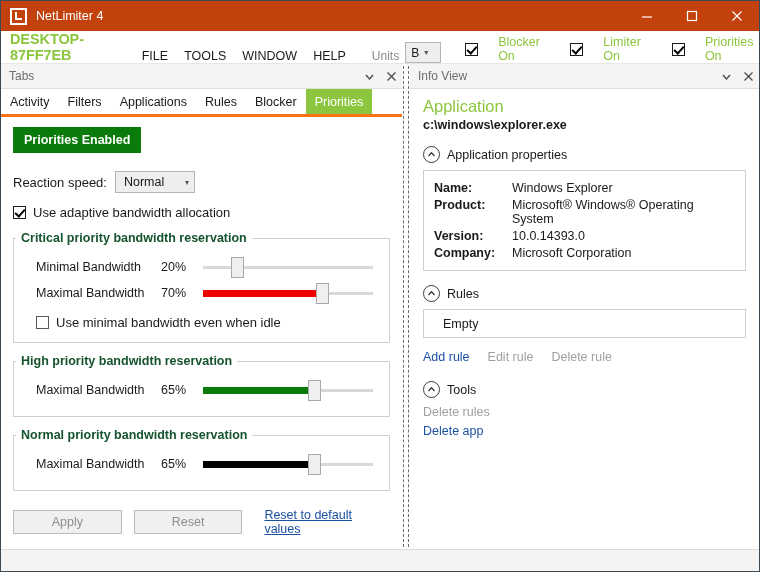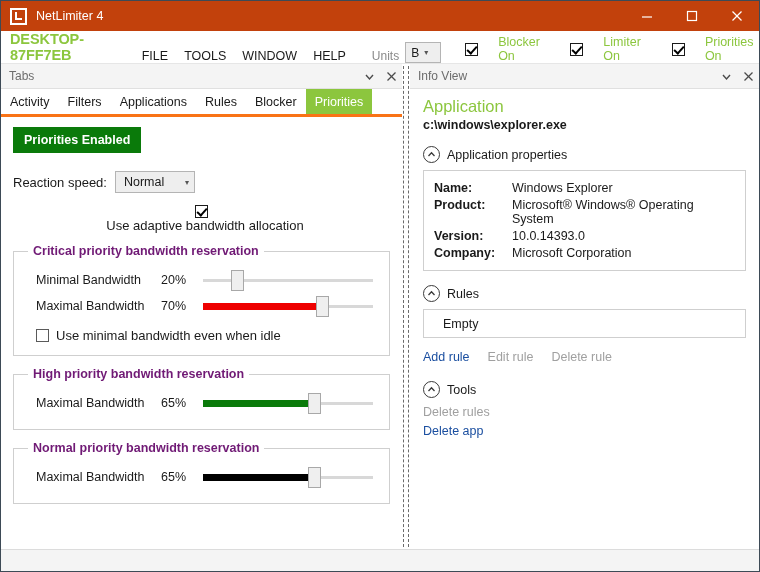--- a/index.html
+++ b/index.html
@@ -230,38 +230,37 @@
     font-size: 12.5px;
     color: #1a1a1a;
     min-width: 80px;
   }
   .dd .caret { margin-left: auto; padding-left: 8px; color: #555; font-size: 8px; }
 
   .row-adaptive {
     display: flex;
     align-items: center;
     margin-top: 12px;
-    flex-direction: column;
   }
   .row-adaptive .lbl { margin-left: 7px; }
 
   
   .group {
     border: 1px solid #cfcfcf;
     margin-top: 18px;
     padding: 14px 10px 12px 10px;
     position: relative;
   }
   .group > .group-title {
     position: absolute;
     top: -8px;
-    left: 14px;
+    left: 2px;
     background: #ffffff;
     padding: 0 5px;
-    color: #701a75;
+    color: #14532d;
     font-weight: bold;
     font-size: 12.5px;
     white-space: nowrap;
   }
   .slider-row {
     display: flex;
     align-items: center;
     height: 24px;
     margin: 2px 0;
   }
@@ -563,20 +562,25 @@
             <div class="slider">
               <div class="track"></div>
               <div class="fill" style="width:65%; background:#000000;"></div>
               <div class="thumb" style="left:65%;"></div>
             </div>
           </div>
         </div>
 
       </div>
 
+      <div class="btnbar">
+        <div class="btn">Apply</div>
+        <div class="btn">Reset</div>
+        <div class="link-reset">Reset to default values</div>
+      </div>
 
     </div>
 
     <div class="splitter"></div>
 
     <div class="right-pane">
 
       <div class="pane-header">
         <div class="ph-title">Info View</div>
         <div class="ph-btn">

